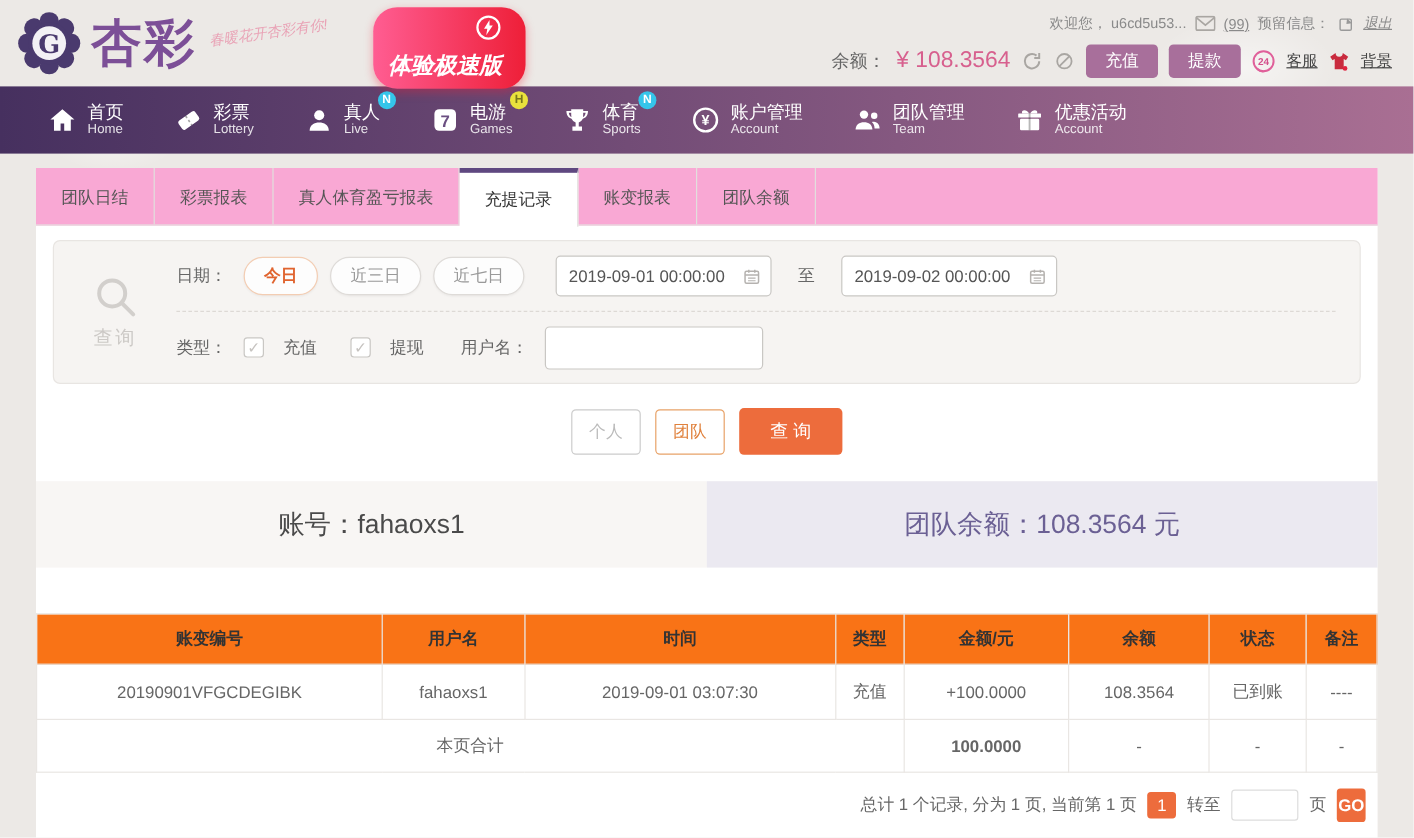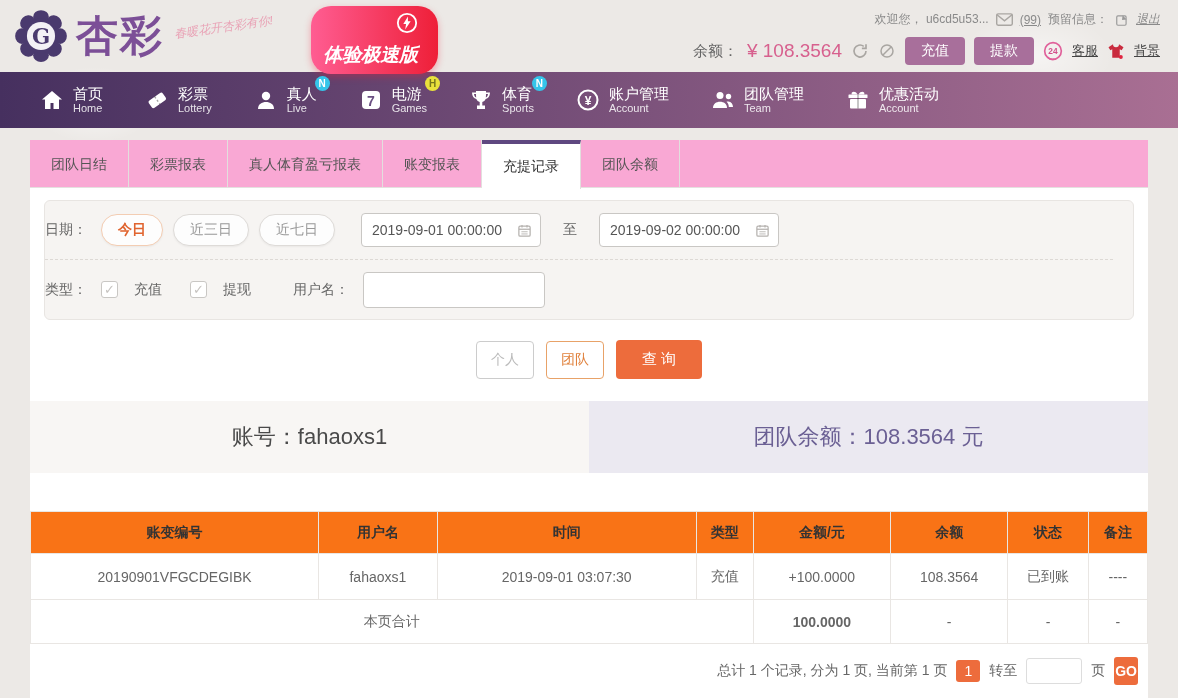--- a/index.html
+++ b/index.html
@@ -264,26 +264,33 @@
       </span>
   </div>
 </div>
 
 <div class="panel">
 
   <div class="tab-bar">
     <div class="tab">团队日结</div>
     <div class="tab">彩票报表</div>
     <div class="tab">真人体育盈亏报表</div>
+    <div class="tab active">充提记录</div>
     <div class="tab">账变报表</div>
-    <div class="tab active">充提记录</div>
     <div class="tab">团队余额</div>
   </div>
 
   <div class="filter-box">
+    <div class="filter-left">
+      <svg viewBox="0 0 24 24" fill="none" stroke="currentColor" stroke-width="2">
+        <circle cx="10.5" cy="10.5" r="6.5"></circle>
+          <line x1="15.6" y1="15.6" x2="21" y2="21" stroke-linecap="round"></line>
+      </svg>
+      <span class="q-label">查询</span>
+    </div>
     <div class="filter-rows">
       <div class="filter-row first">
         <span class="f-label">日期：</span>
         <span class="pill active">今日</span>
         <span class="pill">近三日</span>
         <span class="pill">近七日</span>
         <div class="date-input">
           <span>2019-09-01 00:00:00</span>
           <svg class="cal-icon" viewBox="0 0 24 24" fill="none" stroke="currentColor" stroke-width="2">
             <rect x="3" y="5" width="18" height="16" rx="2"></rect>
@@ -306,21 +313,21 @@
               <line x1="7" y1="17.5" x2="17" y2="17.5" stroke-width="1.4"></line>
           </svg>
         </div>
       </div>
       <div class="filter-row">
         <span class="f-label">类型：</span>
         <span class="checkbox">✓</span>
         <span class="cb-label">充值</span>
         <span class="checkbox">✓</span>
         <span class="cb-label">提现</span>
-        <span class="f-label" style="margin-left:14px;">用户名：</span>
+        <span class="f-label" style="margin-left:3px;">用户名：</span>
         <input class="username-input" type="text" style="">
       </div>
     </div>
   </div>
 
   <div class="action-row">
     <button class="btn-ghost-gray">个人</button>
     <button class="btn-ghost-orange">团队</button>
     <button class="btn-solid-orange">查 询</button>
   </div>

